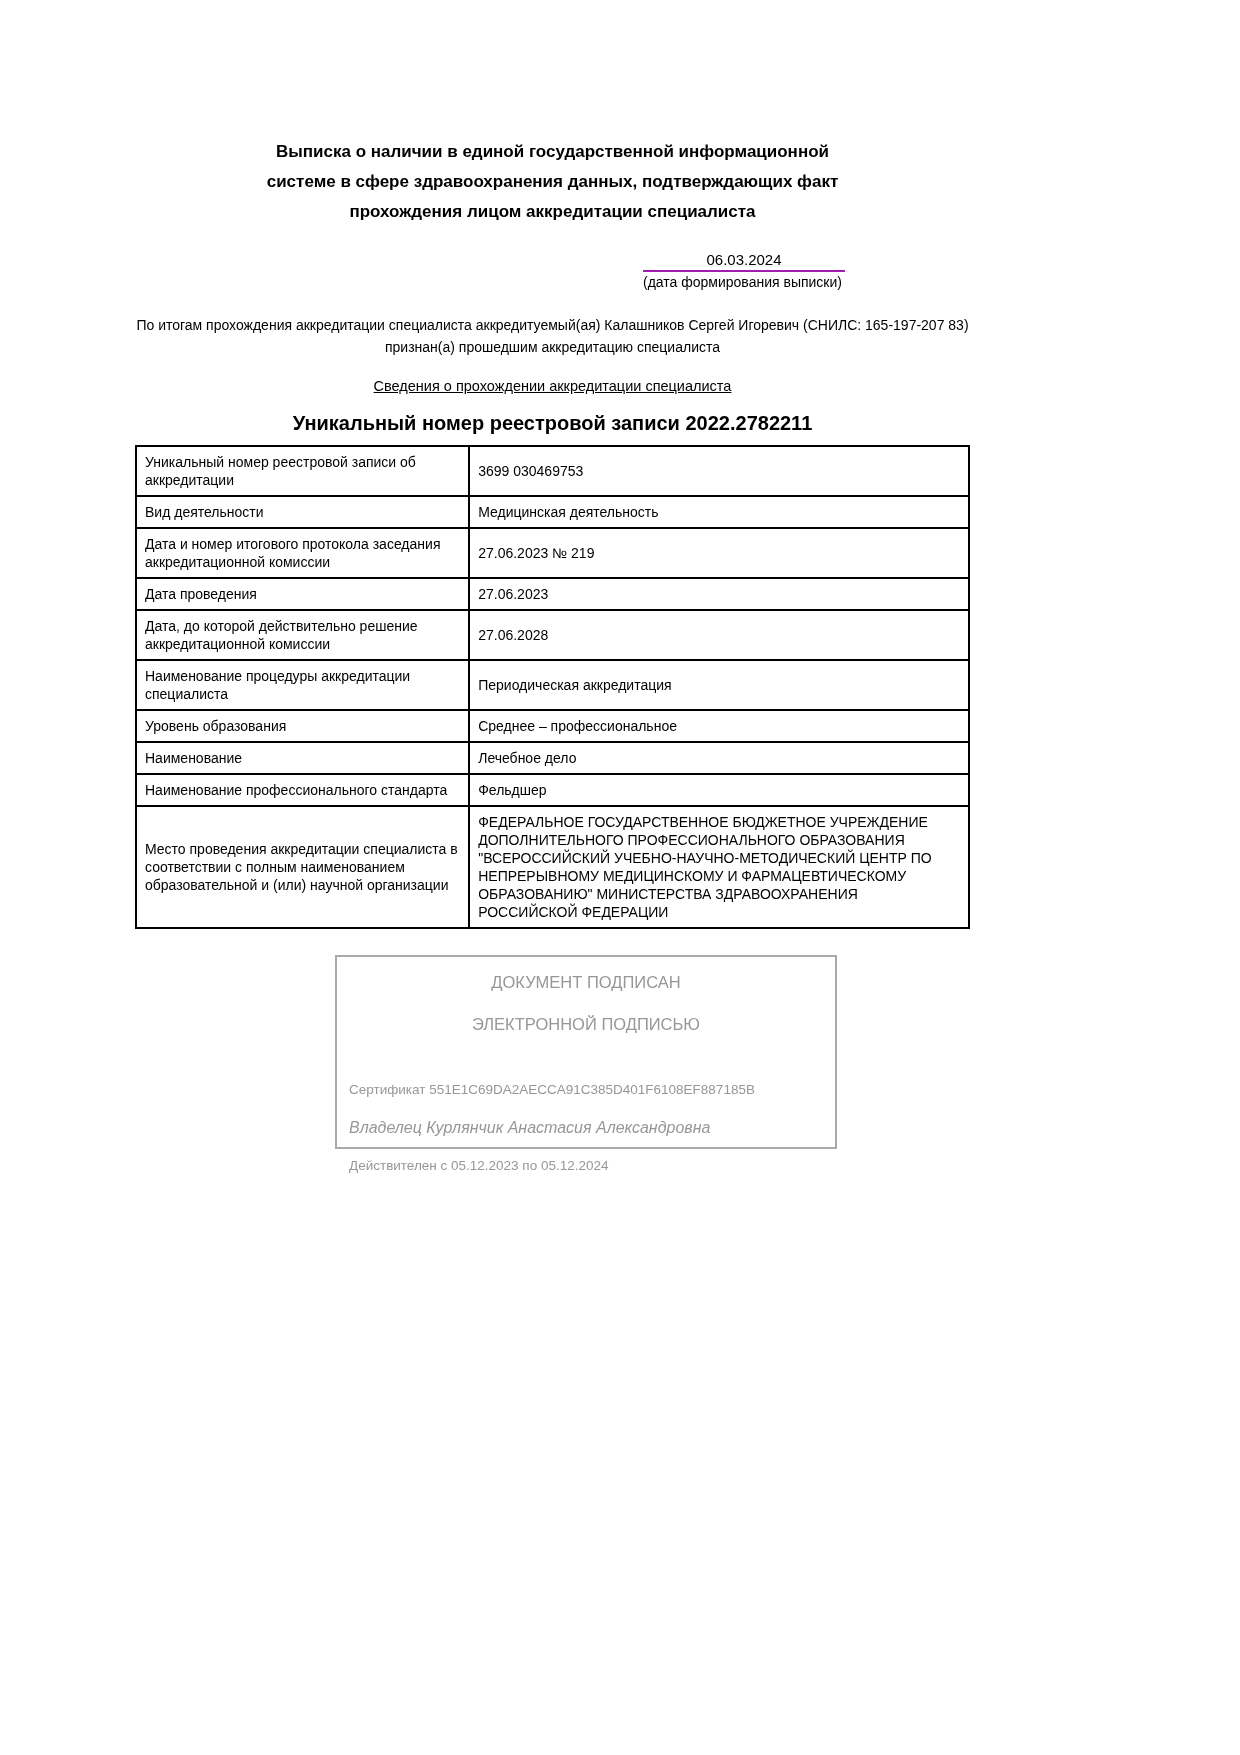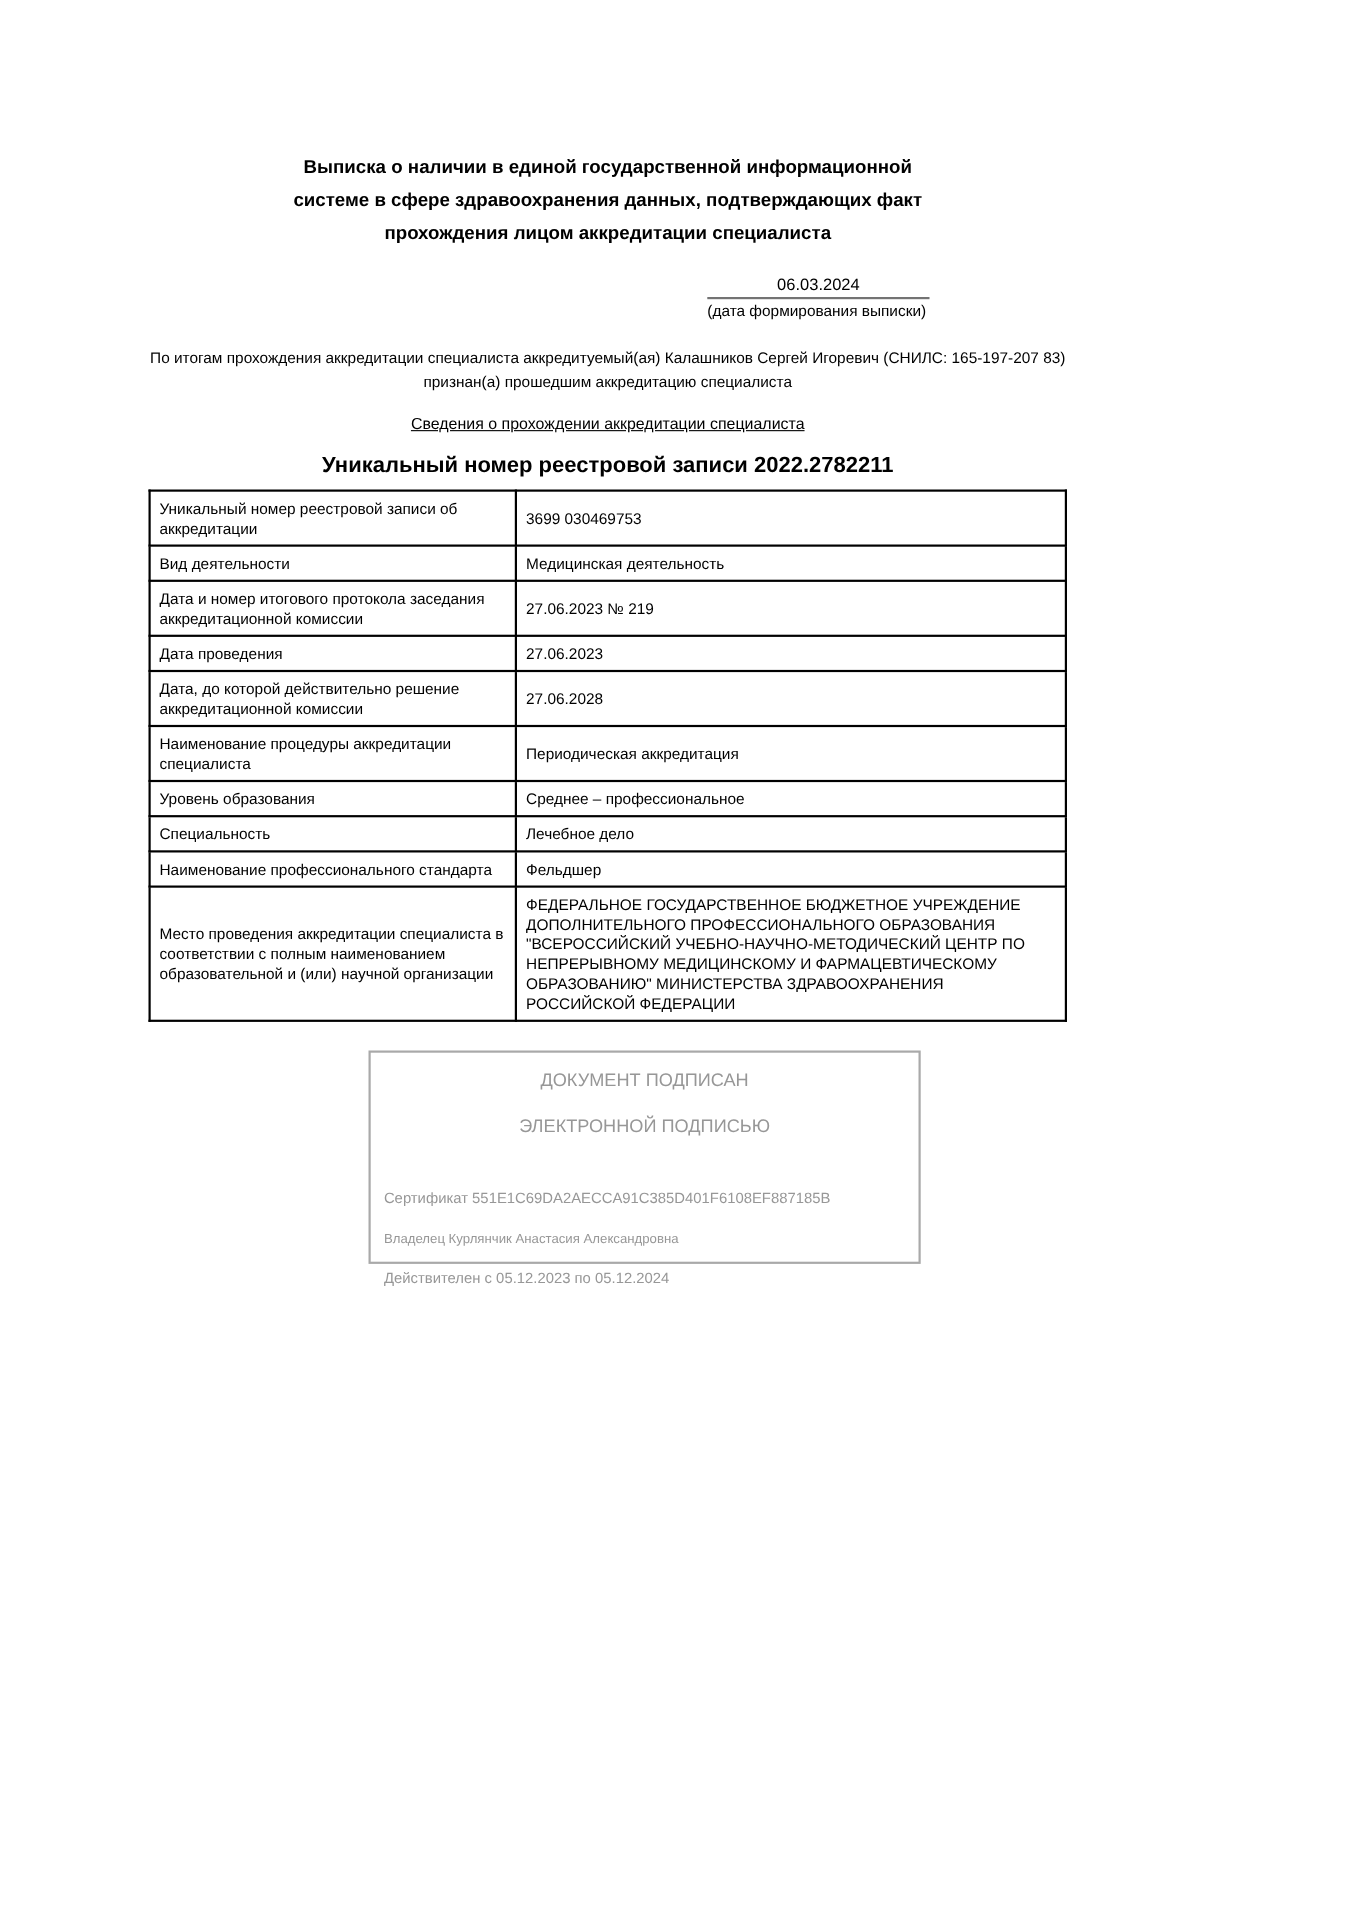--- a/index.html
+++ b/index.html
@@ -27,21 +27,21 @@
   }
   .date-block {
     margin-top: 24px;
     margin-left: 508px;
     width: 202px;
   }
   .date-value {
     text-align: center;
     font-size: 15px;
     padding-bottom: 2px;
-    border-bottom: 2px solid #737373;
+    border-bottom: 2px solid #a21caf;
   }
   .date-caption {
     font-size: 14px;
     margin-top: 2px;
     white-space: nowrap;
   }
   .intro {
     margin-top: 24px;
     text-align: center;
     font-size: 14px;
@@ -94,22 +94,23 @@
   .sig-title2 {
     text-align: center;
     font-size: 16.5px;
     margin-top: 23px;
   }
   .sig-cert {
     font-size: 13.5px;
     margin-top: 48px;
   }
   .sig-owner {
-    font-size: 12px;
+    font-size: 16px;
     margin-top: 22px;
+    font-style: italic;
   }
   .sig-valid {
     font-size: 13.5px;
     margin-top: 21px;
   }
 </style>
 </head>
 <body>
 
 <div class="content">
@@ -160,21 +161,21 @@
       </tr>
       <tr>
         <td class="col-label">Наименование процедуры аккредитации специалиста</td>
         <td class="col-value">Периодическая аккредитация</td>
       </tr>
       <tr>
         <td class="col-label">Уровень образования</td>
         <td class="col-value">Среднее – профессиональное</td>
       </tr>
       <tr>
-        <td class="col-label">Специальность</td>
+        <td class="col-label">Наименование</td>
         <td class="col-value">Лечебное дело</td>
       </tr>
       <tr>
         <td class="col-label">Наименование профессионального стандарта</td>
         <td class="col-value">Фельдшер</td>
       </tr>
       <tr class="row-tall">
         <td class="col-label">Место проведения аккредитации специалиста в соответствии с полным наименованием образовательной и (или) научной организации</td>
         <td class="col-value">ФЕДЕРАЛЬНОЕ ГОСУДАРСТВЕННОЕ БЮДЖЕТНОЕ УЧРЕЖДЕНИЕ ДОПОЛНИТЕЛЬНОГО ПРОФЕССИОНАЛЬНОГО ОБРАЗОВАНИЯ "ВСЕРОССИЙСКИЙ УЧЕБНО-НАУЧНО-МЕТОДИЧЕСКИЙ ЦЕНТР ПО НЕПРЕРЫВНОМУ МЕДИЦИНСКОМУ И ФАРМАЦЕВТИЧЕСКОМУ ОБРАЗОВАНИЮ" МИНИСТЕРСТВА ЗДРАВООХРАНЕНИЯ РОССИЙСКОЙ ФЕДЕРАЦИИ</td>
       </tr>

